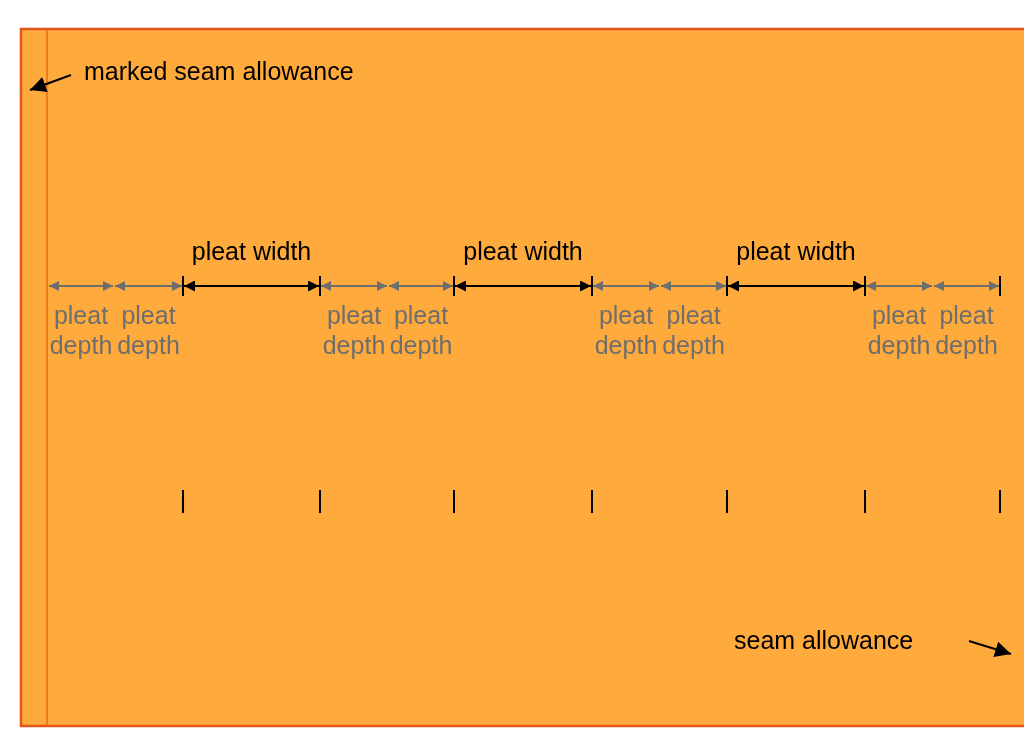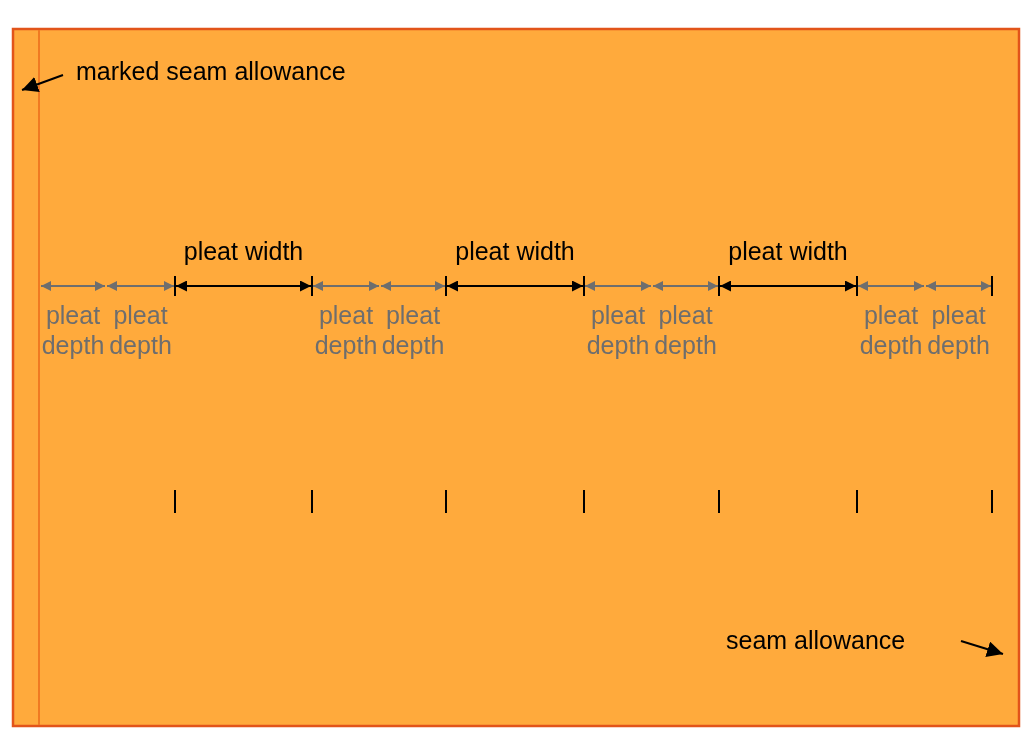--- a/index.html
+++ b/index.html
@@ -1,17 +1,17 @@
 <!DOCTYPE html>
 <html><head>
 <meta charset="utf-8">
 <style>
   html, body { margin:0; padding:0; background:#ffffff; }
   body { width:1024px; height:750px; position:relative; overflow:hidden; font-family:"Liberation Sans", sans-serif; }
-  #stage { position:absolute; left:0; top:0; width:816px; height:750px; }
+  #stage { position:absolute; left:0; top:0; width:816px; height:750px;padding-left:8px; }
   svg text { font-family:"Liberation Sans", sans-serif; }
 </style>
 </head>
 <body>
 
 <div id="stage">
   <svg id="diagram" width="1024" height="750" viewBox="0 0 1024 750" xmlns="http://www.w3.org/2000/svg">
     <defs>
       <marker id="ah-gray" viewBox="0 0 10 10" refX="10" refY="5" markerWidth="10" markerHeight="10" markerUnits="userSpaceOnUse" orient="auto-start-reverse">
         <path d="M0,0 L10,5 L0,10 z" fill="#6E6E6E"></path>

